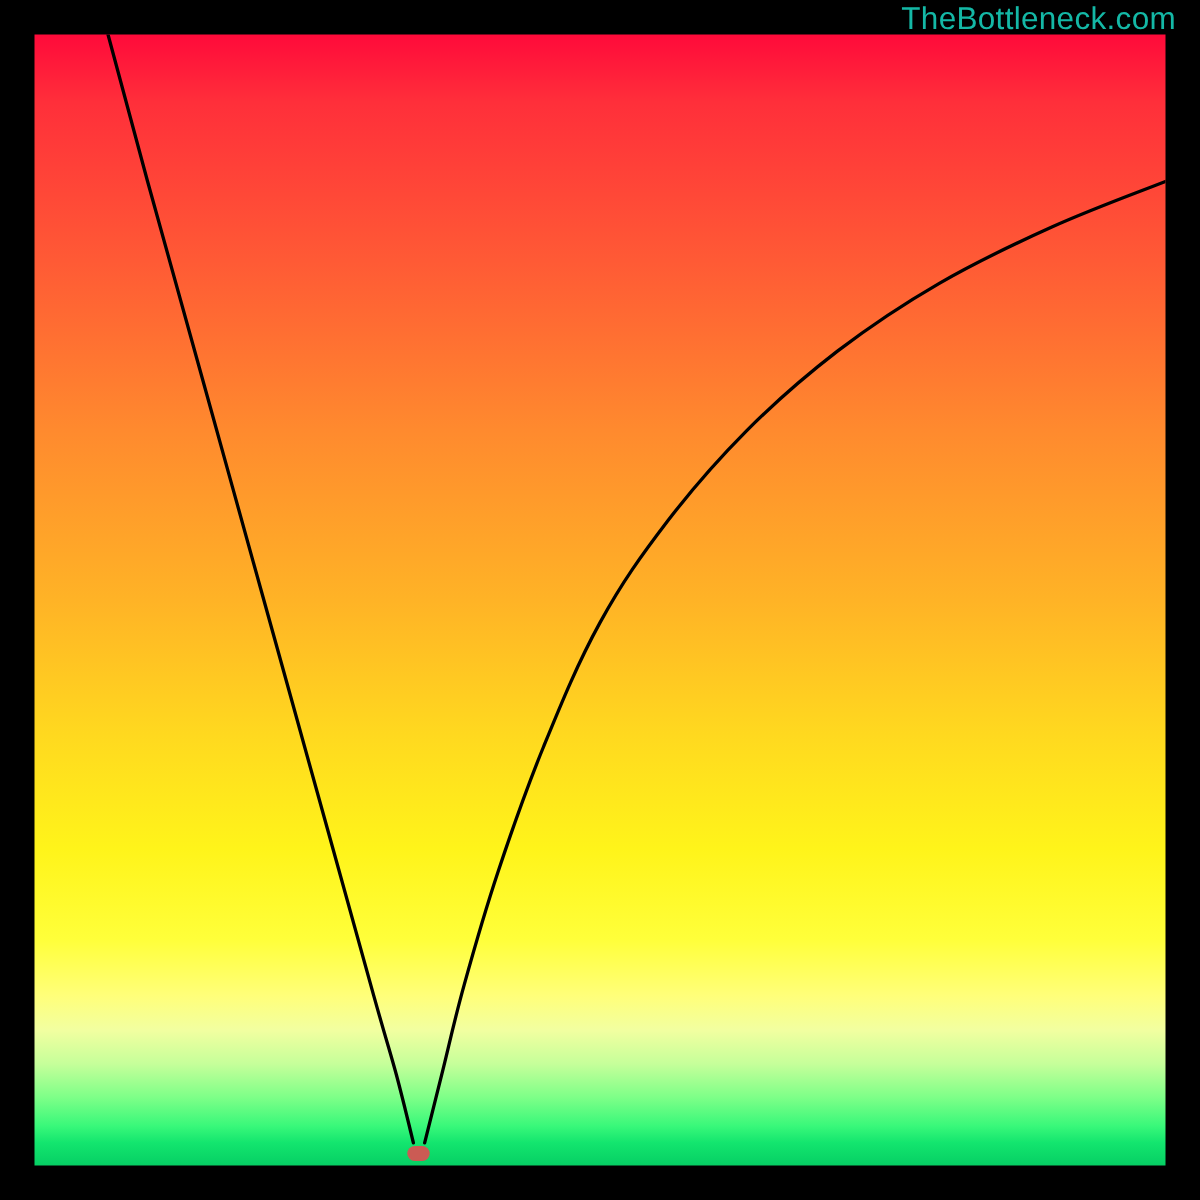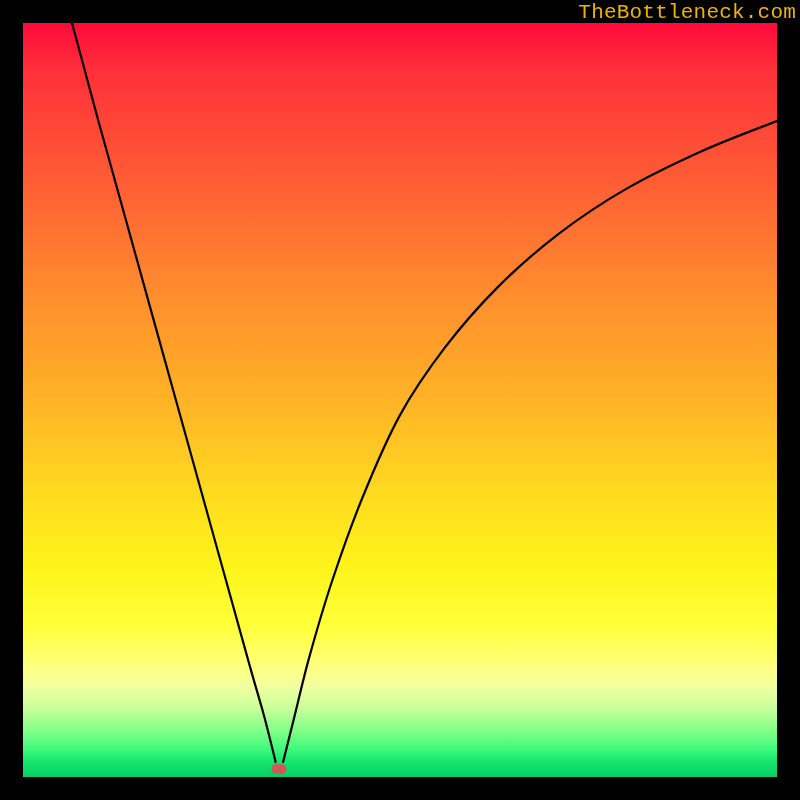--- a/index.html
+++ b/index.html
@@ -40,24 +40,24 @@
       #c6ff9a 91%,
       #7dff88 94%,
       #39f87a 96.5%,
       #13e56e 98%,
       #06cf64 100%
     );
   }
   .watermark {
     position: absolute;
     top: 1px;
-    right: 4px;
-    font-family: Liberation Mono, monospace;
+    right: 16px;
+    font-family: Liberation Sans, sans-serif;
     font-size: 21px;
-    color: #eab308;
+    color: #14b8a6;
     letter-spacing: 0.2px;
     user-select: none;
   }
   svg.curve {
     position: absolute;
     left: 0;
     top: 0;
     width: 754px;
     height: 754px;
   }

